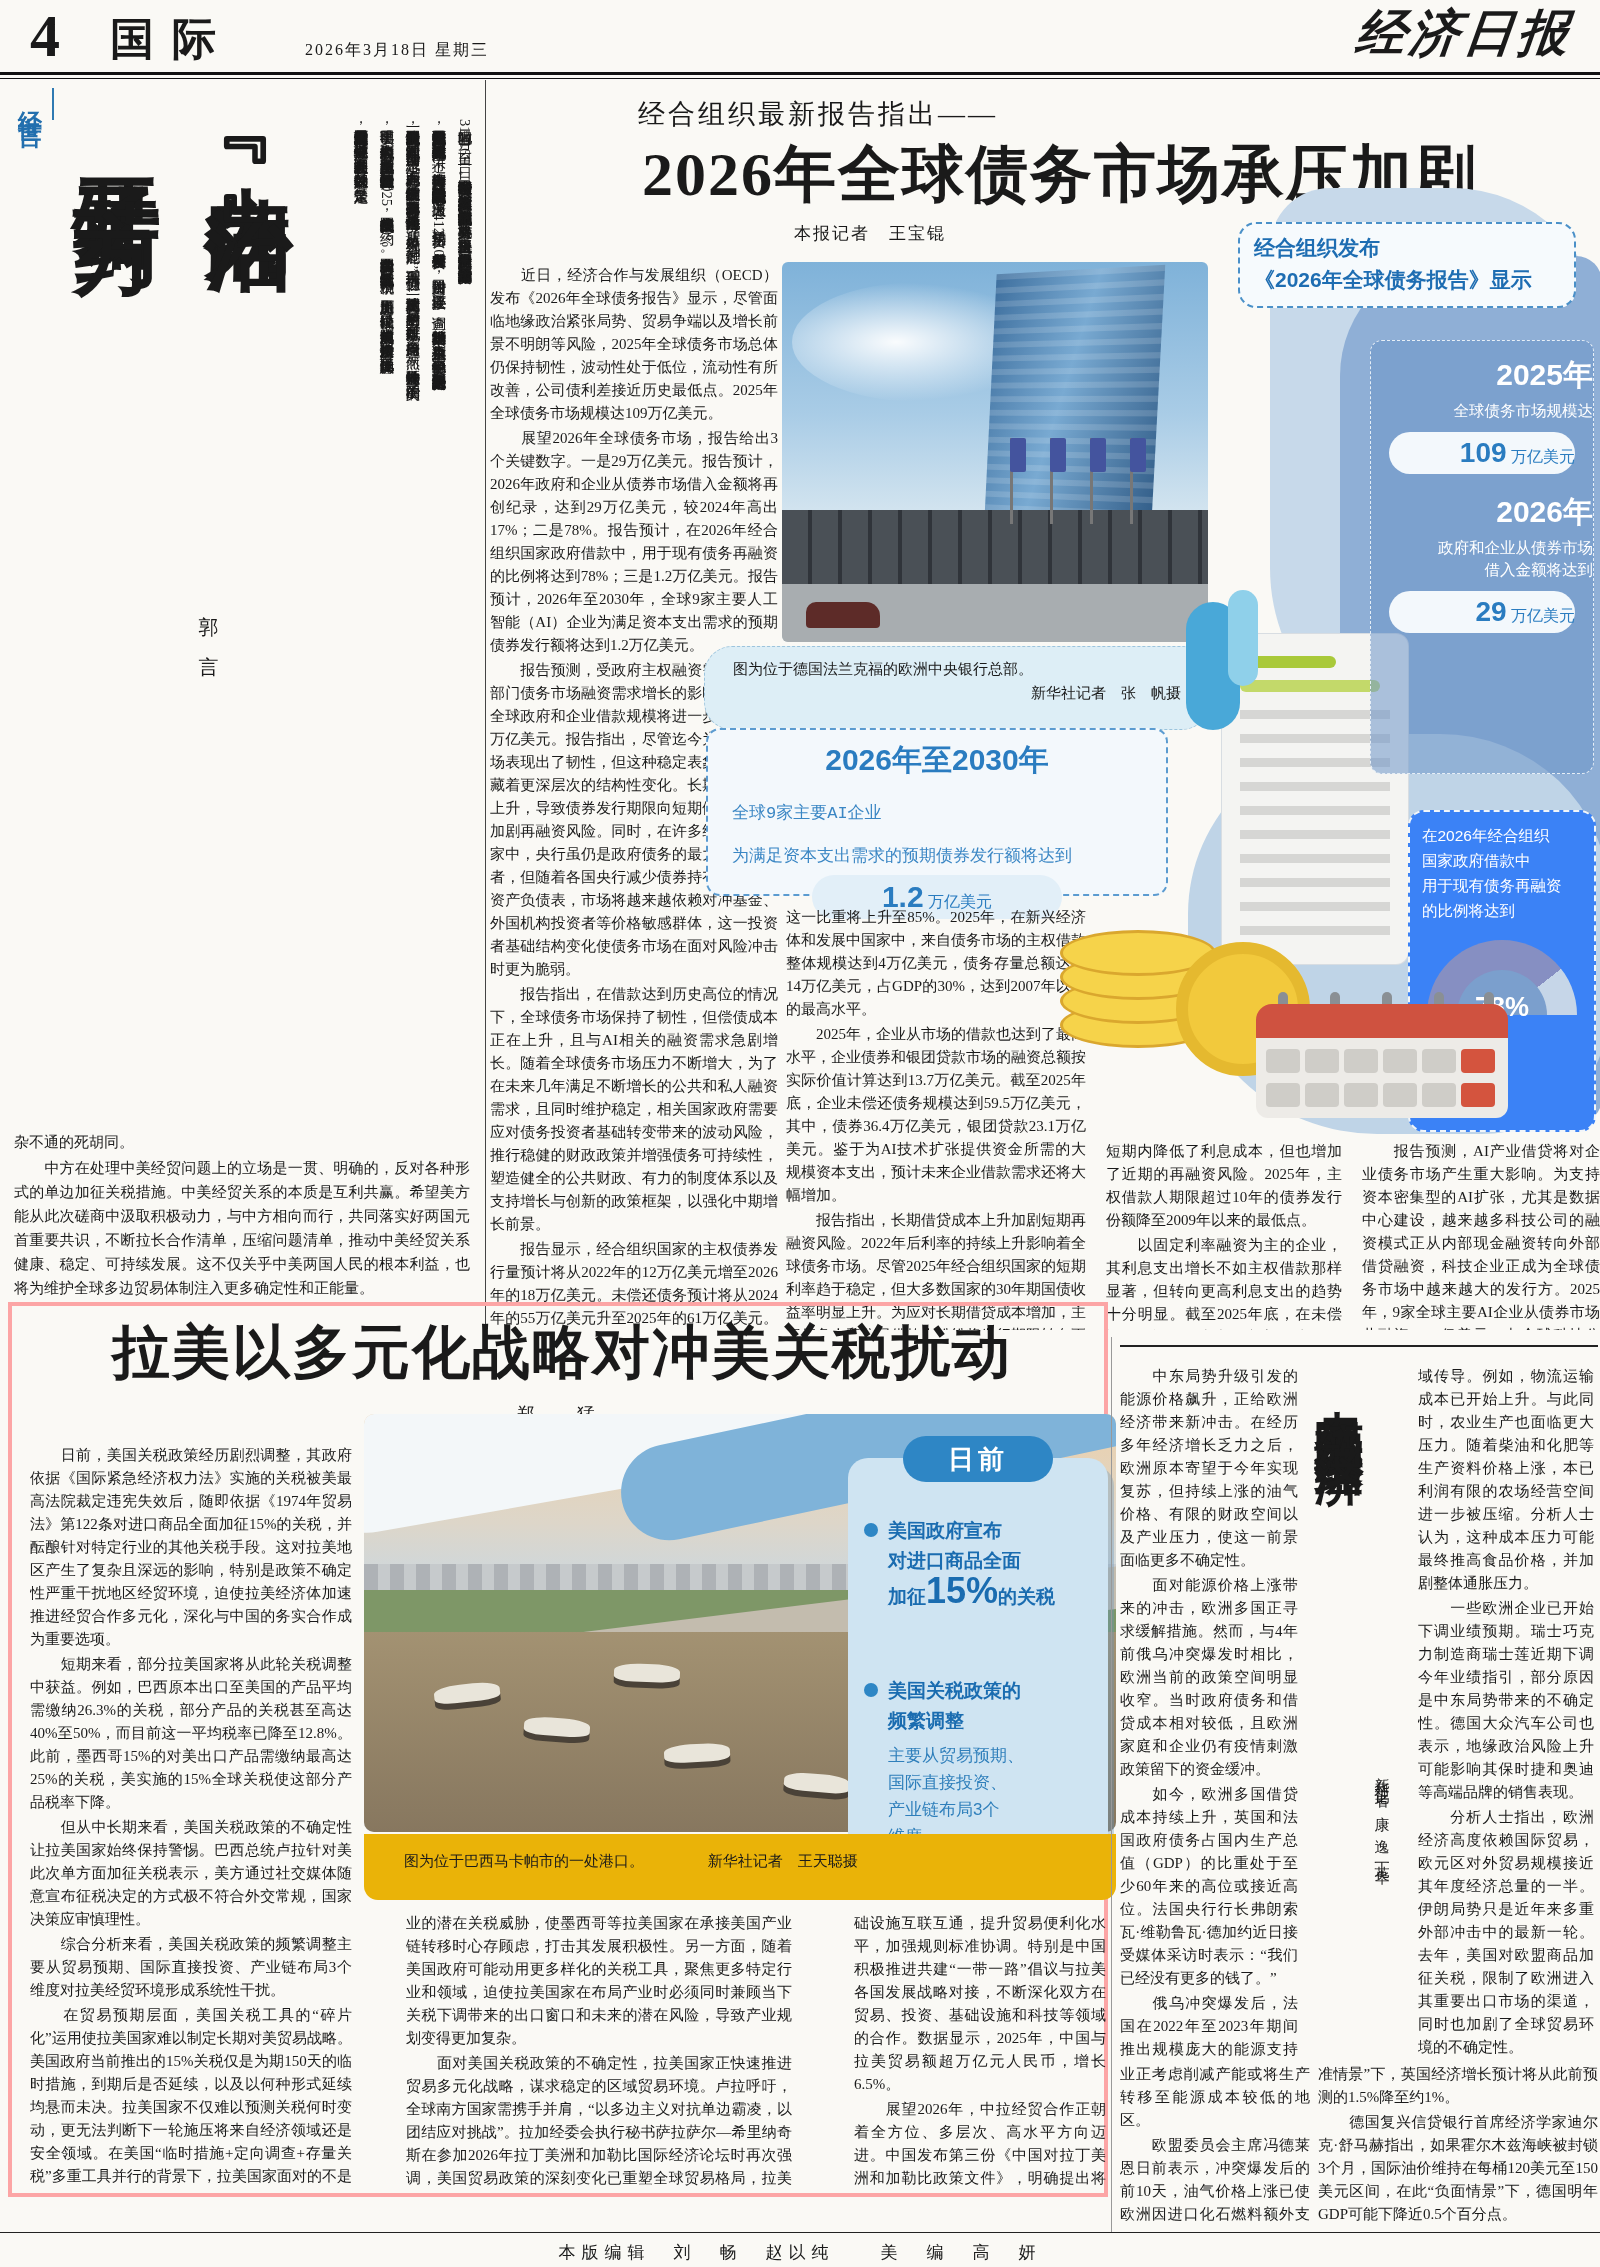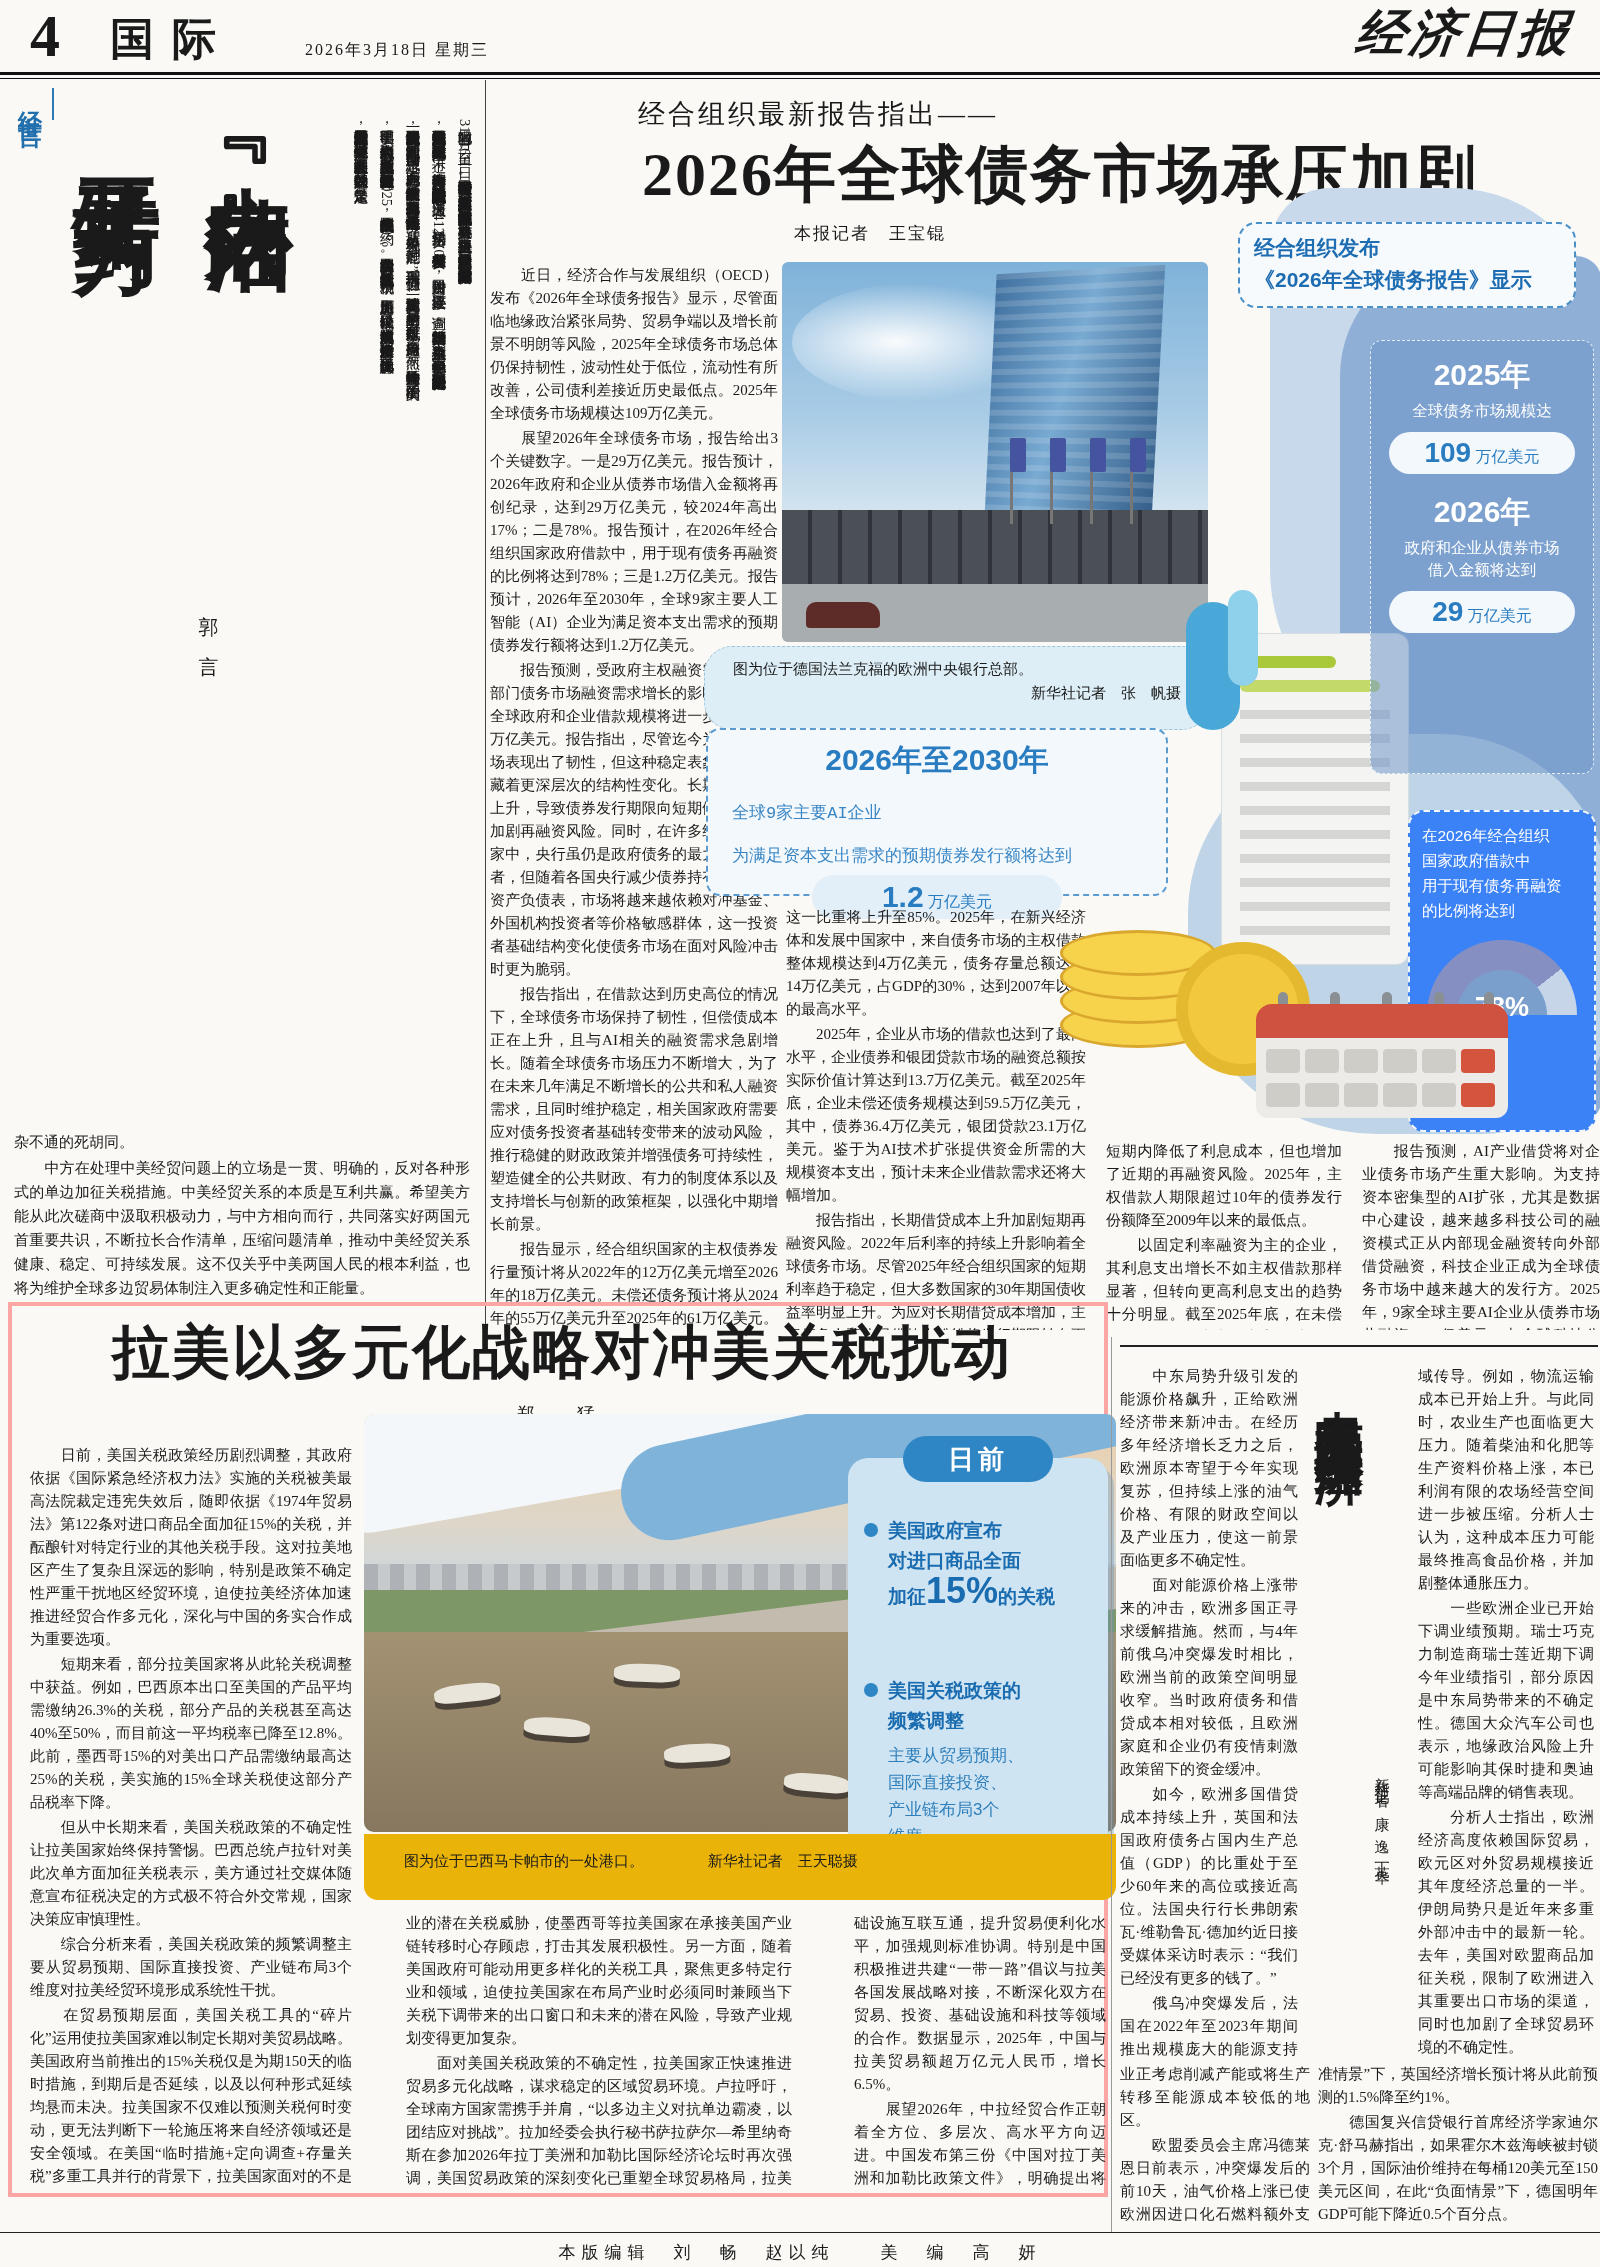--- a/index.html
+++ b/index.html
@@ -67,21 +67,21 @@
   .pill-unit{font-size:16px;}
   
   .ig{left:722px;top:114px;width:388px;height:932px;}
   .ig-bg1{left:58px;top:-6px;width:332px;height:570px;background:#c7d9ea;border-radius:60px 150px 30px 190px;}
   .ig-bg2{left:128px;top:62px;width:262px;height:868px;background:#8fafd6;border-radius:120px 26px 26px 120px;}
   .ig-bg3{left:-24px;top:540px;width:420px;height:400px;background:#bfd4e7;border-radius:45% 40% 30% 45%;}
   .ig-hdr{left:26px;top:28px;width:338px;height:86px;background:#f6fafd;border:2px dashed #4a90c8;
           border-radius:18px;box-sizing:border-box;padding:8px 14px;color:#1e6db2;font-weight:bold;
           font-size:21px;font-family:"Liberation Sans",sans-serif;line-height:32px;}
   .ig-stats{left:158px;top:146px;width:224px;height:434px;background:rgba(110,150,200,.55);
-          border:1px dashed #e6eef6;border-radius:12px;text-align:center;color:#fff;
+          border:1px dashed #e6eef6;border-radius:12px;text-align:right;color:#fff;
           font-family:"Liberation Sans",sans-serif;box-sizing:border-box;padding-top:14px;}
   .ig-year{font-size:30px;font-weight:bold;}
   .ig-desc{font-size:15.5px;line-height:22px;margin-top:4px;}
   .ig-pill{margin:10px auto 18px;width:186px;height:42px;background:#f3f8fc;border-radius:21px;color:#2a7cc0;}
   .ig-pill .pill-val{line-height:42px;font-size:28px;}
   .ig-gauge{left:196px;top:616px;width:188px;height:322px;border:2px dashed #f2f6fa;border-radius:16px;
           background:#3b82f6;box-sizing:border-box;padding:12px 12px;color:#fff;
           font-family:Liberation Sans, sans-serif;font-size:15.5px;line-height:23px;}
   .gauge{position:relative;margin:18px auto 0;width:150px;height:75px;border-radius:150px 150px 0 0;
           background:conic-gradient(from 270deg at 50% 100%,#868fc2 0deg 142deg,#c6d6e8 142deg 180deg);}

